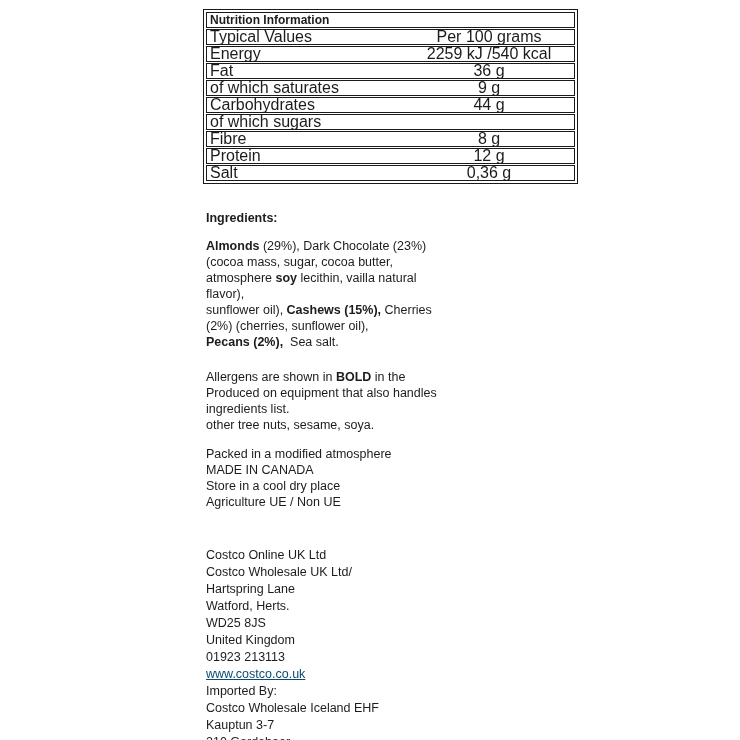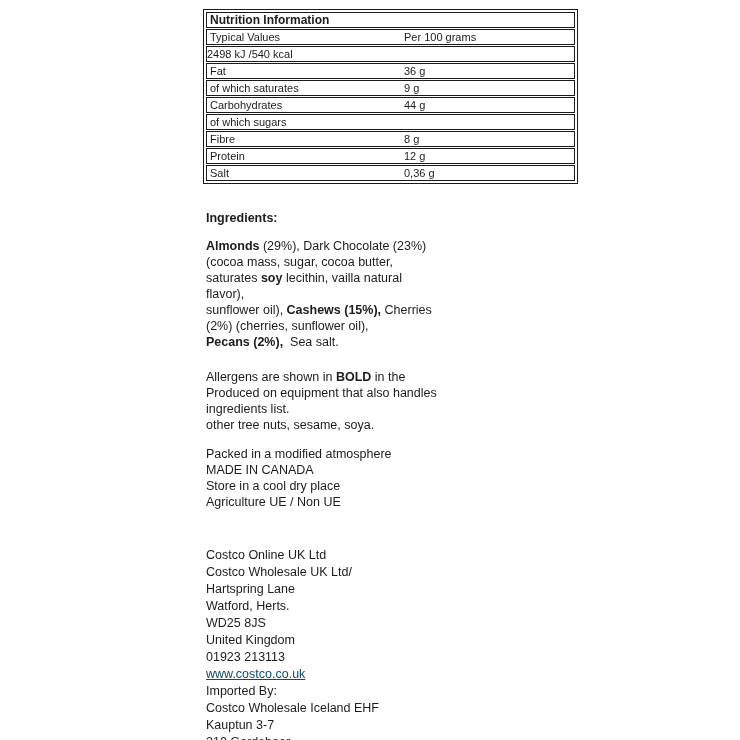--- a/index.html
+++ b/index.html
@@ -28,26 +28,26 @@
     font-weight: bold;
     font-size: 12px;
     height: 14px;
     line-height: 14px;
     padding-left: 3px;
   }
   .n-row {
     border: 1px solid #1a1a1a;
     margin-top: 1px;
     display: flex;
-    font-size: 11px;
+    font-size: 16px;
     height: 14px;
     line-height: 14px;
   }
   .n-label { flex: 1; padding-left: 3px; white-space: nowrap; }
-  .n-value { width: 170px; white-space: nowrap; }
+  .n-value { width: 170px; text-align: center; white-space: nowrap; }
 
   
   .tcol {
     position: absolute;
     left: 206px;
     width: 270px;
     line-height: 16px;
     margin-top: 28px;
   }
   .line { white-space: pre; }
@@ -68,21 +68,22 @@
 <div class="canvas">
 
   <div class="nutri">
     <div class="n-title">Nutrition Information</div>
 
     <div class="n-row">
       <span class="n-label">Typical Values</span>
       <span class="n-value">Per 100 grams</span>
     </div>
     <div class="n-row">
-      <span class="n-value">2498 kJ /540 kcal</span>
+      <span class="n-label">Energy</span>
+      <span class="n-value">2259 kJ /540 kcal</span>
     </div>
     <div class="n-row">
       <span class="n-label">Fat</span>
       <span class="n-value">36 g</span>
     </div>
     <div class="n-row">
       <span class="n-label">of which saturates</span>
       <span class="n-value">9 g</span>
     </div>
     <div class="n-row">
@@ -104,21 +105,21 @@
       <span class="n-label">Salt</span>
       <span class="n-value">0,36 g</span>
     </div>
   </div>
 
   <div id="ingredients-heading" class="tcol bold">Ingredients:</div>
 
   <div id="ingredients-para" class="tcol">
     <div class="line"><span class="bold">Almonds</span><span> (29%), Dark Chocolate (23%)</span></div>
     <div class="line">(cocoa mass, sugar, cocoa butter,</div>
-    <div class="line"><span>saturates </span><span class="bold">soy</span><span> lecithin, vailla natural</span></div>
+    <div class="line"><span>atmosphere </span><span class="bold">soy</span><span> lecithin, vailla natural</span></div>
     <div class="line">flavor),</div>
     <div class="line"><span>sunflower oil), </span><span class="bold">Cashews (15%),</span><span> Cherries</span></div>
     <div class="line">(2%) (cherries, sunflower oil),</div>
     <div class="line"><span class="bold">Pecans (2%),</span><span>  Sea salt.</span></div>
   </div>
 
   <div id="allergens" class="tcol">
     <div class="line"><span>Allergens are shown in </span><span class="bold">BOLD</span><span> in the</span></div>
     <div class="line">Produced on equipment that also handles</div>
     <div class="line">ingredients list.</div>

